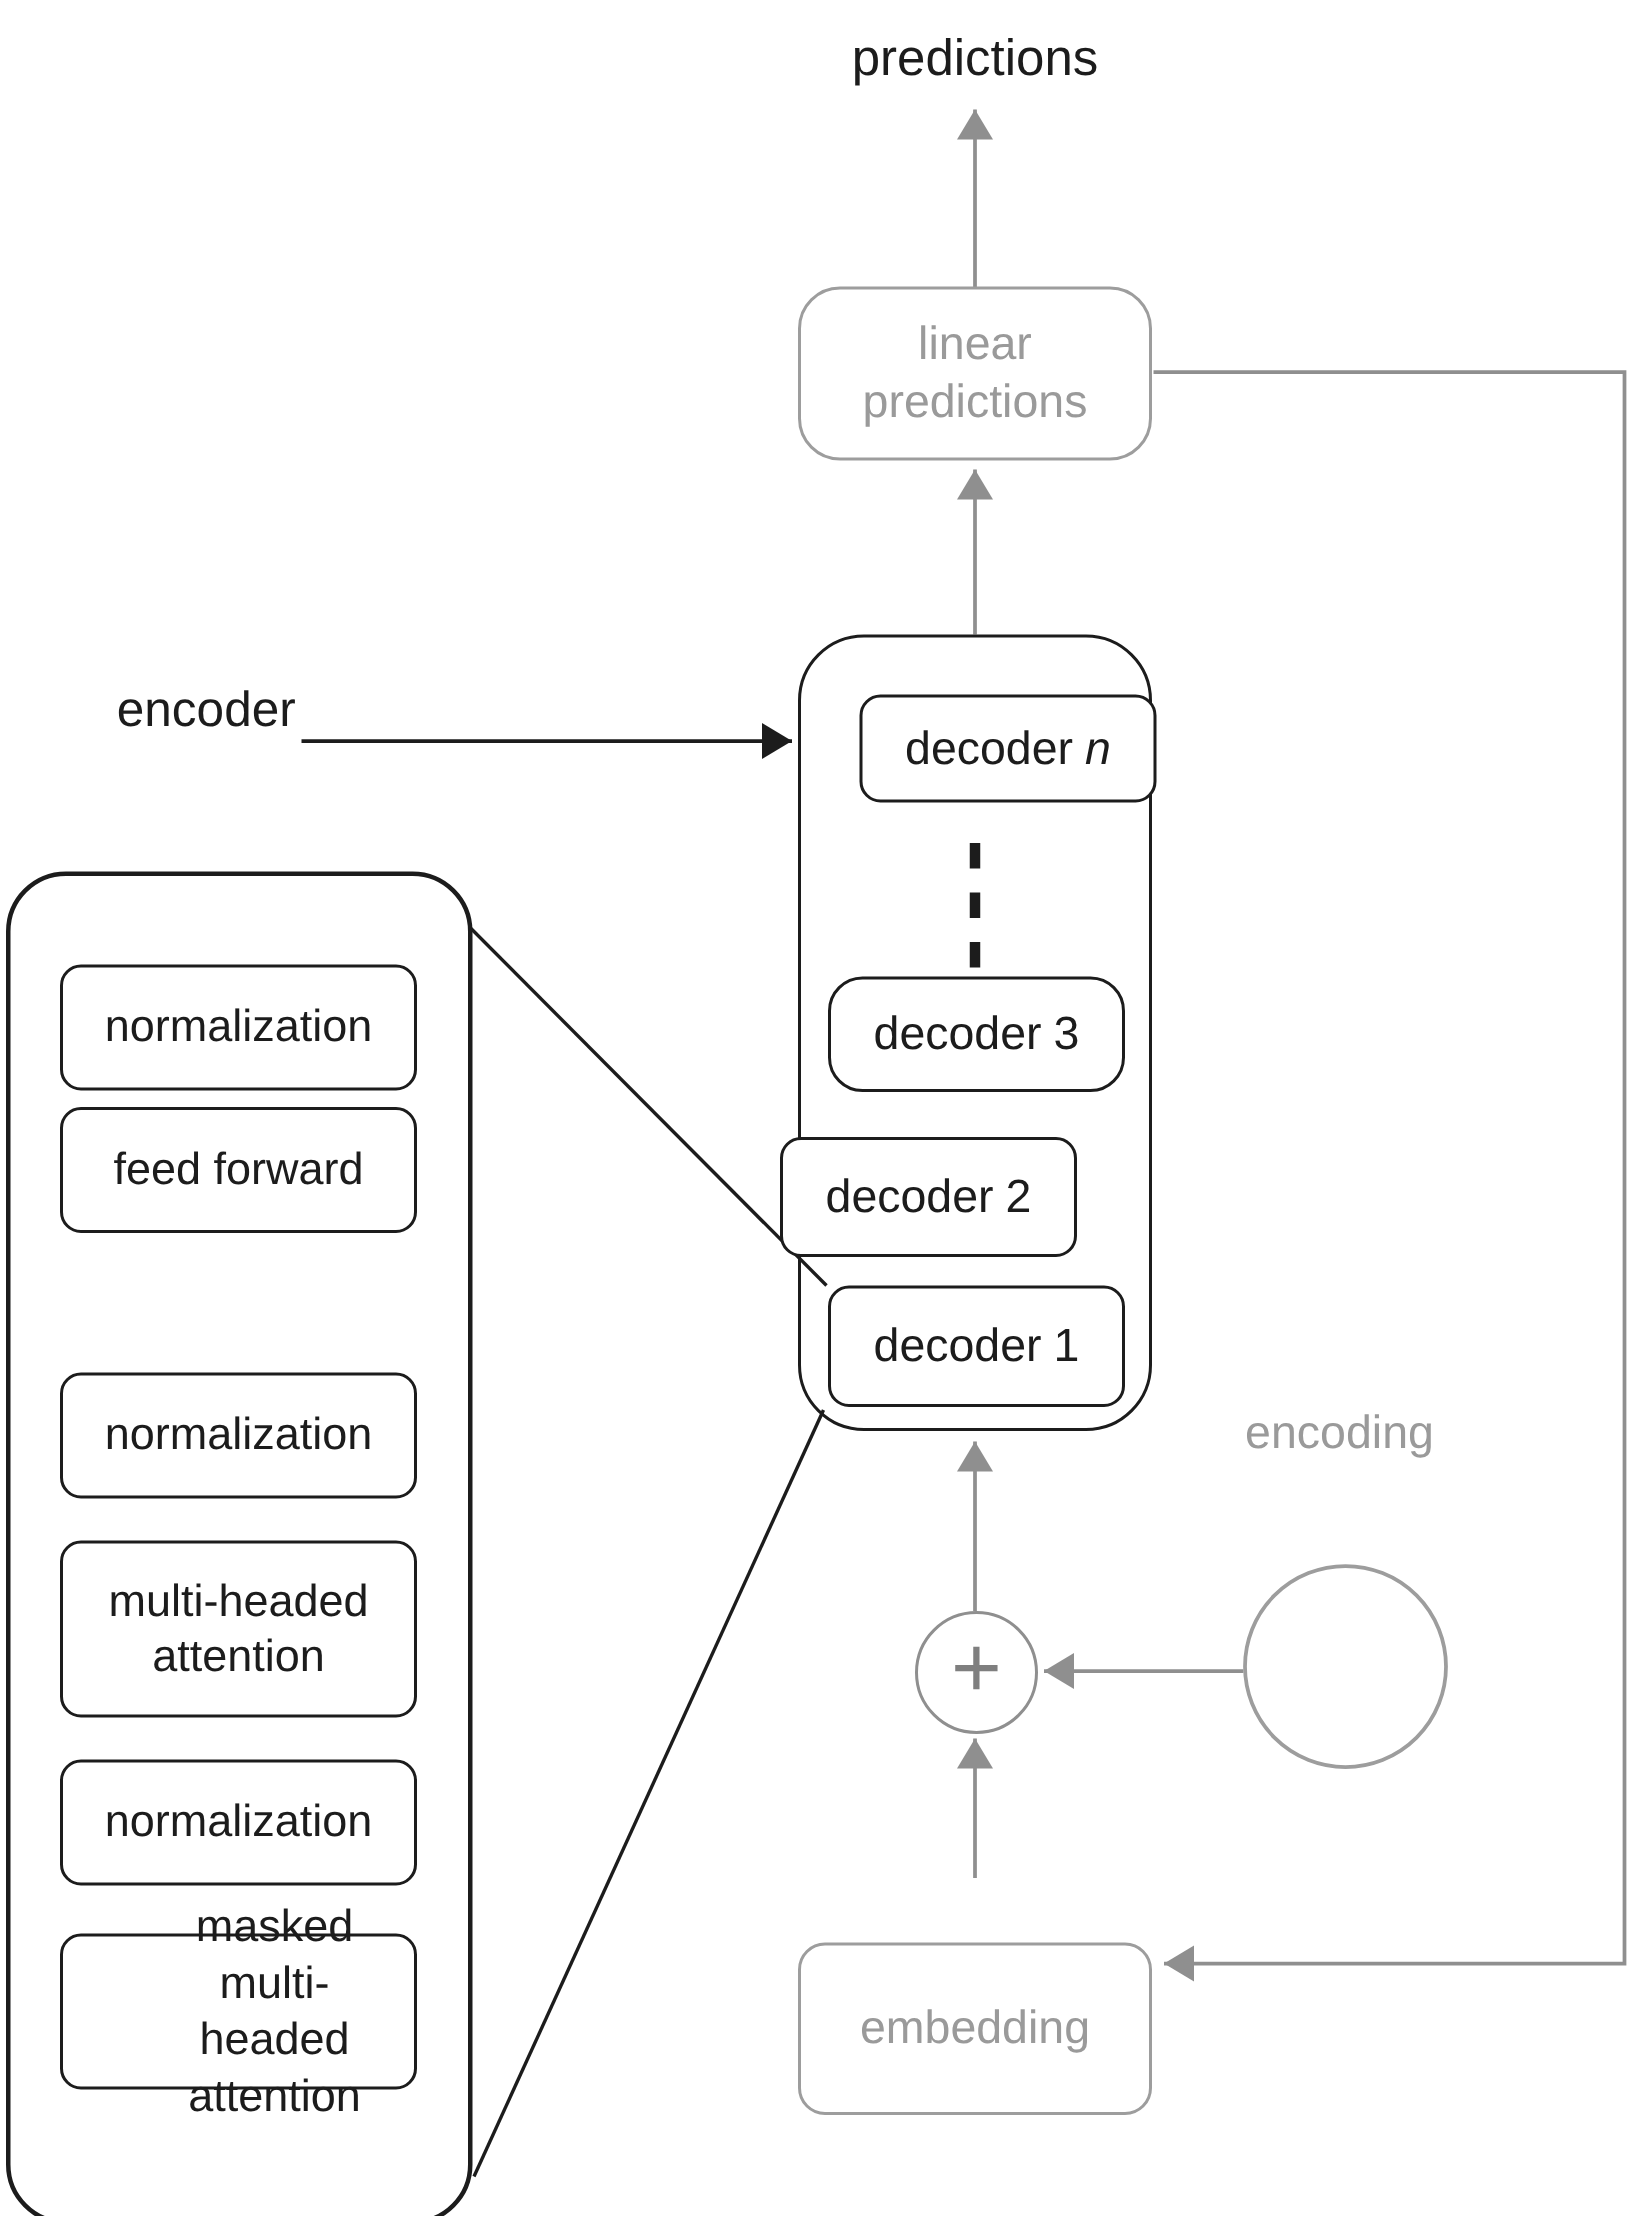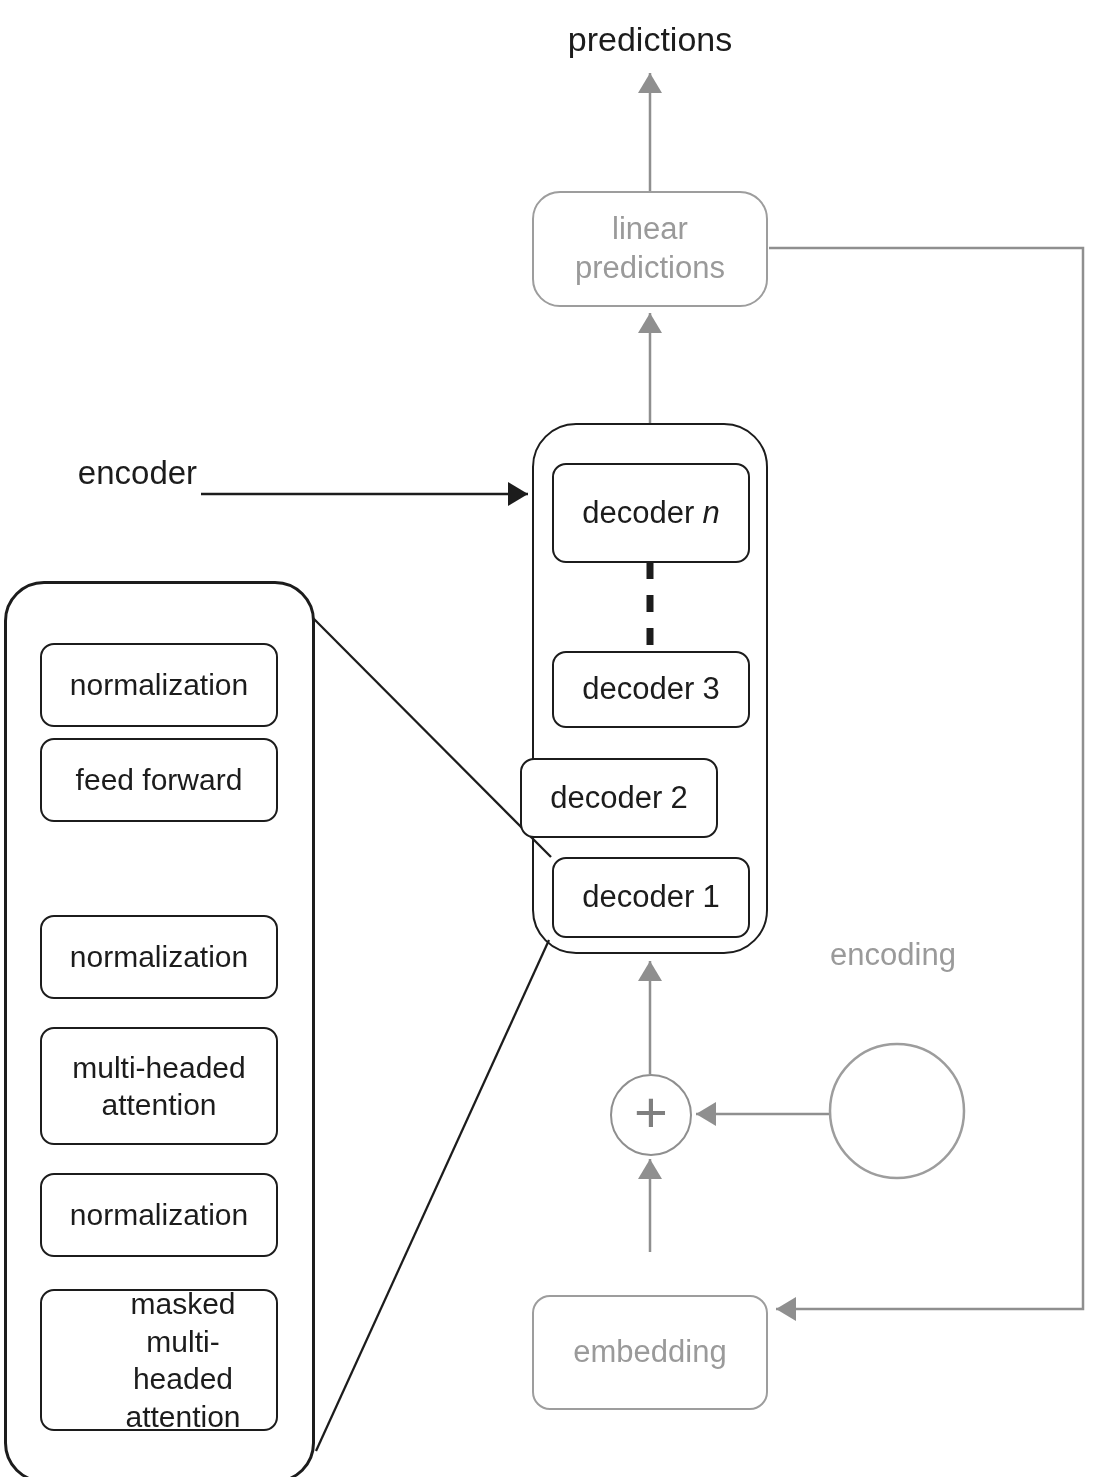--- a/index.html
+++ b/index.html
@@ -22,40 +22,40 @@
   .black-node{border:2.5px solid #1c1c1c;color:#1c1c1c;}
 
   
   #predictions{left:450px;top:8px;width:400px;font-size:34px;}
   #linear-projection{left:532px;top:180px;width:236px;height:116px;border-radius:28px;}
 
   
   #decoder-stack{position:absolute;left:532px;top:412px;width:236px;height:531px;
     border:2.5px solid #1c1c1c;border-radius:44px;background:transparent;}
   .dec{width:198px;font-size:31px;border-radius:14px;}
-  #decoder-n{left:552px;top:452px;height:100px;}
-  #decoder-3{left:552px;top:640px;height:77px;}
+  #decoder-n{left:573px;top:452px;height:72px;}
+  #decoder-3{left:552px;top:640px;height:77px;border-radius:23px;}
   #decoder-2{left:520px;top:747px;height:80px;}
   #decoder-1{left:552px;top:846px;height:81px;}
   .dec .sfx{margin-left:8px;}
   .it{font-style:italic;}
 
   
   #from-encoder{left:55px;top:442px;width:165px;font-size:33px;}
 
   
   #decoder-detail{position:absolute;left:4px;top:570px;width:311px;height:902px;
     border:3px solid #1c1c1c;border-radius:40px;background:transparent;}
   .det{left:40px;width:238px;font-size:30px;border-radius:14px;}
   #det-1{top:632px;height:84px;}
   #det-2{top:727px;height:84px;}
   #det-3{top:904px;height:84px;}
   #det-4{top:1016px;height:118px;}
   #det-5{top:1162px;height:84px;}
-  #det-6{top:1278px;height:142px;padding-left:48px;}
+  #det-6{top:1278px;height:104px;padding-left:48px;}
   .det span{display:block;}
 
   
   #positional-label{left:793px;top:925px;width:200px;font-size:31px;}
   #plus-circle{
     position:absolute;left:610px;top:1063px;width:82px;height:82px;border-radius:50%;
     border:2.5px solid #8f8f8f;background:#ffffff;display:flex;align-items:center;
     justify-content:center;color:#7f7f7f;font-size:58px;line-height:1;padding-bottom:6px;
   }
   #embedding{left:532px;top:1284px;width:236px;height:115px;border-radius:18px;}

